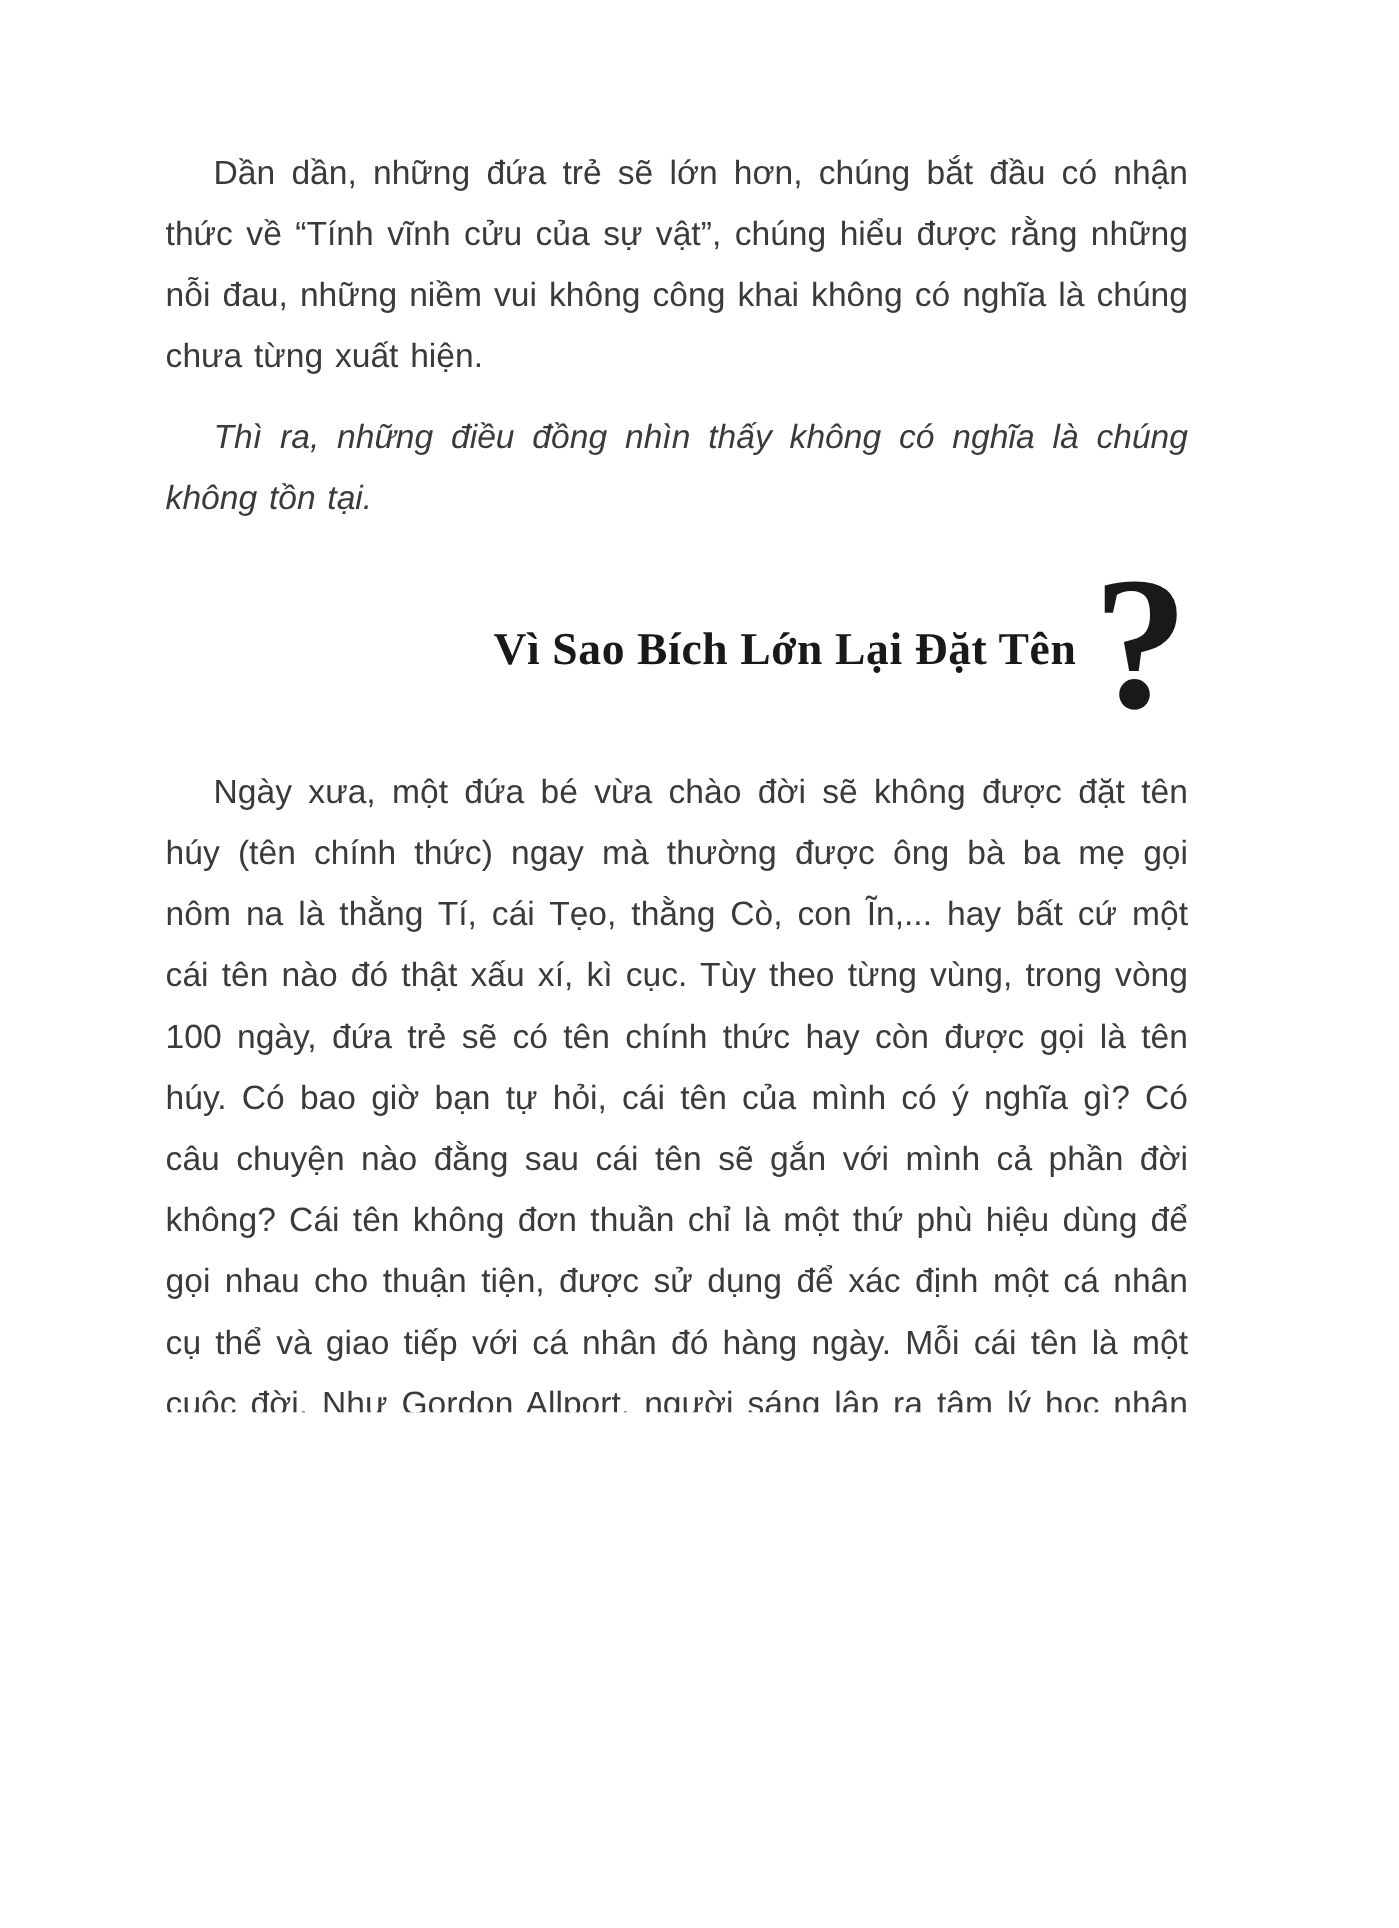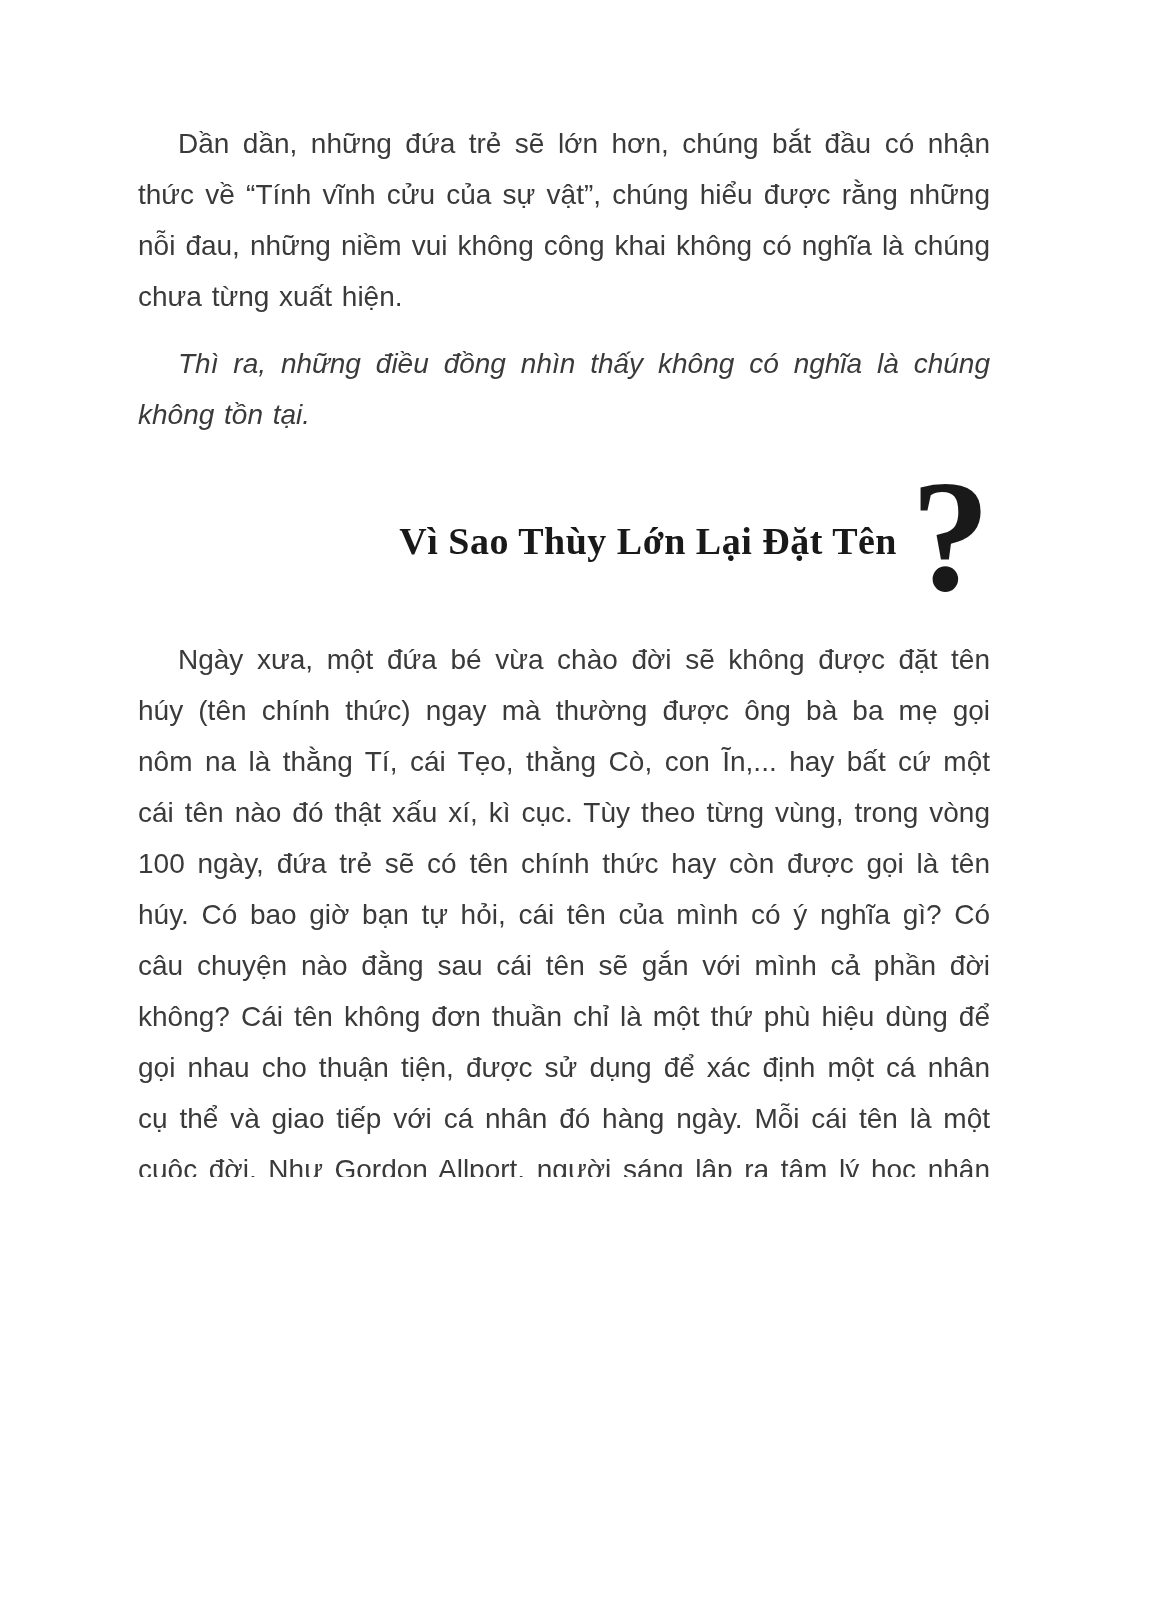--- a/index.html
+++ b/index.html
@@ -66,21 +66,21 @@
 
 <div class="page">
   <div class="content">
 
     <p class="body-para indent">Dần dần, những đứa trẻ sẽ lớn hơn, chúng bắt đầu có nhận thức về “Tính vĩnh cửu của sự vật”, chúng hiểu được rằng những nỗi đau, những niềm vui không công khai không có nghĩa là chúng chưa từng xuất hiện.</p>
 
     <p class="body-para indent italic">Thì ra, những điều đồng nhìn thấy không có nghĩa là chúng không tồn tại.</p>
 
     <div class="heading">
       <div class="heading-text">
-        <div>Vì Sao Thùy Lớn Lại Đặt Tên</div>
+        <div>Vì Sao Bích Lớn Lại Đặt Tên</div>
       </div>
       <div class="heading-mark">?</div>
     </div>
 
     <p class="body-para indent">Ngày xưa, một đứa bé vừa chào đời sẽ không được đặt tên húy (tên chính thức) ngay mà thường được ông bà ba mẹ gọi nôm na là thằng Tí, cái Tẹo, thằng Cò, con Ĩn,... hay bất cứ một cái tên nào đó thật xấu xí, kì cục. Tùy theo từng vùng, trong vòng 100 ngày, đứa trẻ sẽ có tên chính thức hay còn được gọi là tên húy. Có bao giờ bạn tự hỏi, cái tên của mình có ý nghĩa gì? Có câu chuyện nào đằng sau cái tên sẽ gắn với mình cả phần đời không? Cái tên không đơn thuần chỉ là một thứ phù hiệu dùng để gọi nhau cho thuận tiện, được sử dụng để xác định một cá nhân cụ thể và giao tiếp với cá nhân đó hàng ngày. Mỗi cái tên là một cuộc đời. Như Gordon Allport, người sáng lập ra tâm lý học nhân cách từng chia sẻ “cái neo quan trọng nhất đối với bản sắc của chúng ta trong suốt cuộc đời vẫn là cái tên của chính mình”. Nhà nghiên cứu Đồng Thị Bích Hường, Phó chủ nhiệm Bộ môn dự báo trung tâm nghiên cứu tiềm năng con người, cũng đồng ý quan điểm rằng “tên chính là người”.</p>
 
   </div>
 
   <div class="footer">
     <span>Thùy Linh</span>

